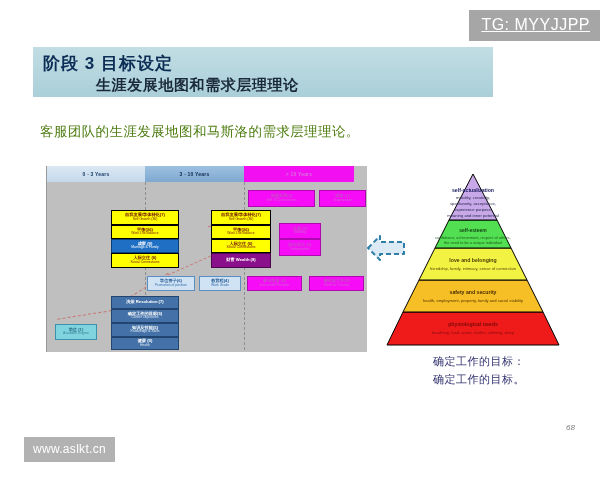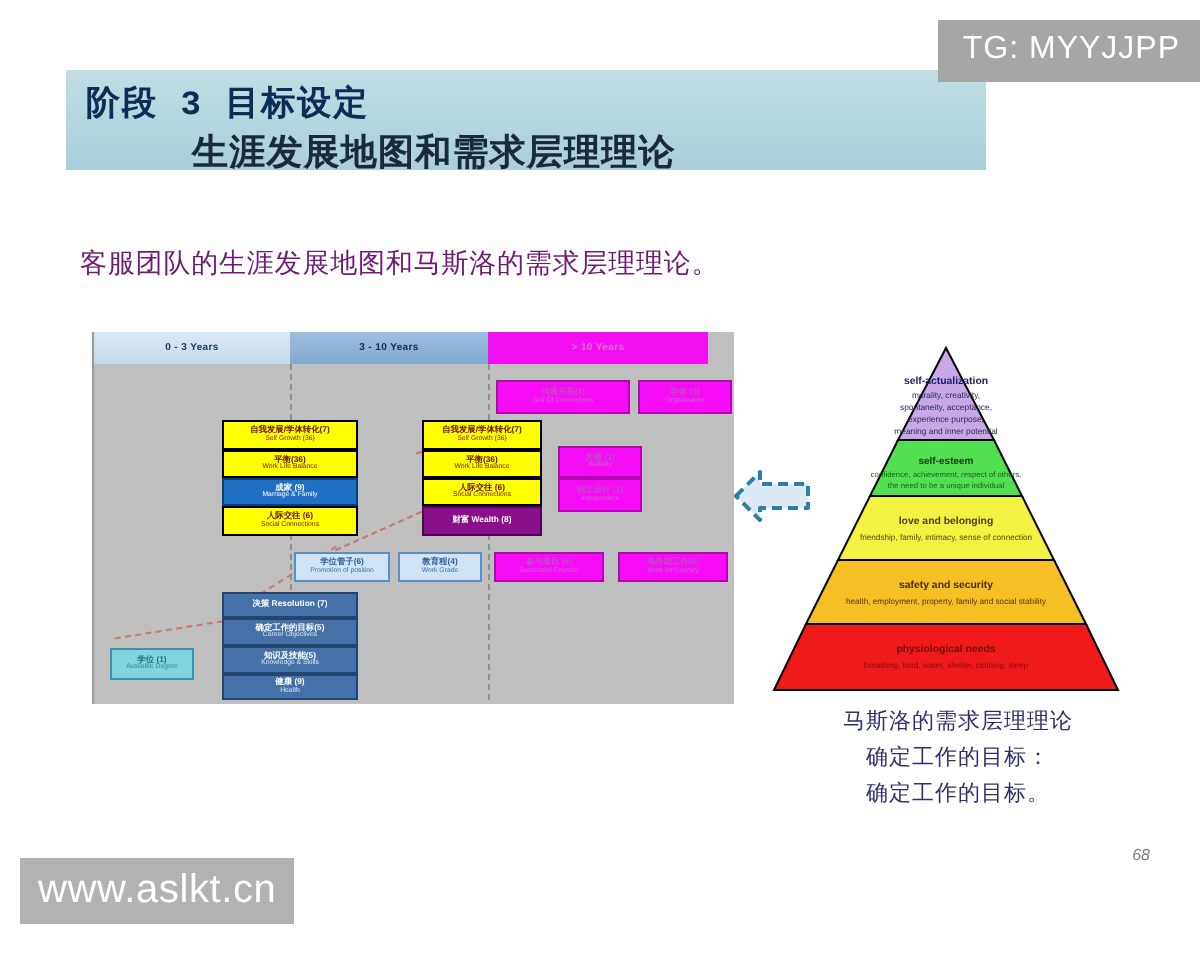--- a/index.html
+++ b/index.html
@@ -10,50 +10,50 @@
     position:relative;
   }
   
   #tg-watermark{
     position:absolute;top:10px;right:0;
     background:#a6a6a6;color:#ffffff;
     font-size:16px;line-height:1;
     padding:7px 10px 8px 12px;
     letter-spacing:.5px;
     z-index:40;
+    text-decoration:underline;
   }
   #site-watermark{
-    position:absolute;left:10px;bottom:18px;
+    position:absolute;left:24px;bottom:18px;
     background:#b2b2b2;color:#ffffff;
-    font-size:20px;line-height:1;
+    font-size:12px;line-height:1;
     padding:6px 9px 7px 9px;
     letter-spacing:.3px;
     z-index:40;
   }
   
   #title-banner{
-    position:absolute;left:33px;top:35px;width:460px;height:50px;
+    position:absolute;left:33px;top:47px;width:460px;height:50px;
     background:linear-gradient(180deg,#c2dde4 0%,#b7d7df 45%,#aacfd8 100%);
     z-index:5;
-    font-family:Liberation Mono, monospace;
   }
   #title-main{
     position:absolute;left:10px;top:5px;
     font-size:17px;font-weight:bold;color:#0c2d55;
     letter-spacing:1px;white-space:nowrap;
   }
   #title-sub{
     position:absolute;left:63px;top:29px;
-    font-size:18px;font-weight:bold;color:#1a2a3a;
+    font-size:15px;font-weight:bold;color:#1a2a3a;
     letter-spacing:.6px;white-space:nowrap;
   }
   
   #intro-line{
     position:absolute;left:40px;top:123px;
-    font-size:13.5px;color:#701a75;
+    font-size:13.5px;color:#4d7c0f;
     font-family:"Liberation Serif","DejaVu Serif",serif;
     letter-spacing:.4px;white-space:nowrap;
   }
   
   #career-map{
     position:absolute;left:46px;top:166px;width:320px;height:186px;
     background:#bfbfbf;border-left:1px solid #9a9a9a;
     overflow:hidden;
   }
   .band{position:absolute;top:0;height:16px;}
@@ -266,20 +266,19 @@
 
     <text class="ptier-title" x="88" y="122" font-size="5.2" fill="#4a2c02" font-family="Liberation Sans, sans-serif">safety and security</text>
     <text x="88" y="130" font-size="4.1" fill="#5a3604" text-anchor="middle" font-family="Liberation Sans, sans-serif">health, employment, property, family and social stability</text>
 
     <text class="ptier-title" x="88" y="154" font-size="5.2" fill="#7a0808" font-family="Liberation Sans, sans-serif">physiological needs</text>
     <text x="88" y="162" font-size="4.1" fill="#8a0c0c" text-anchor="middle" font-family="Liberation Sans, sans-serif">breathing, food, water, shelter, clothing, sleep</text>
   </svg>
 </div>
 
 <div id="maslow-caption">
-  <div>马斯洛的需求层理理论</div>
   <div>确定工作的目标：</div>
   <div>确定工作的目标。</div>
 </div>
 
 <div id="page-number">68</div>
 
 <div id="site-watermark">www.aslkt.cn</div>
 
 </body></html>

